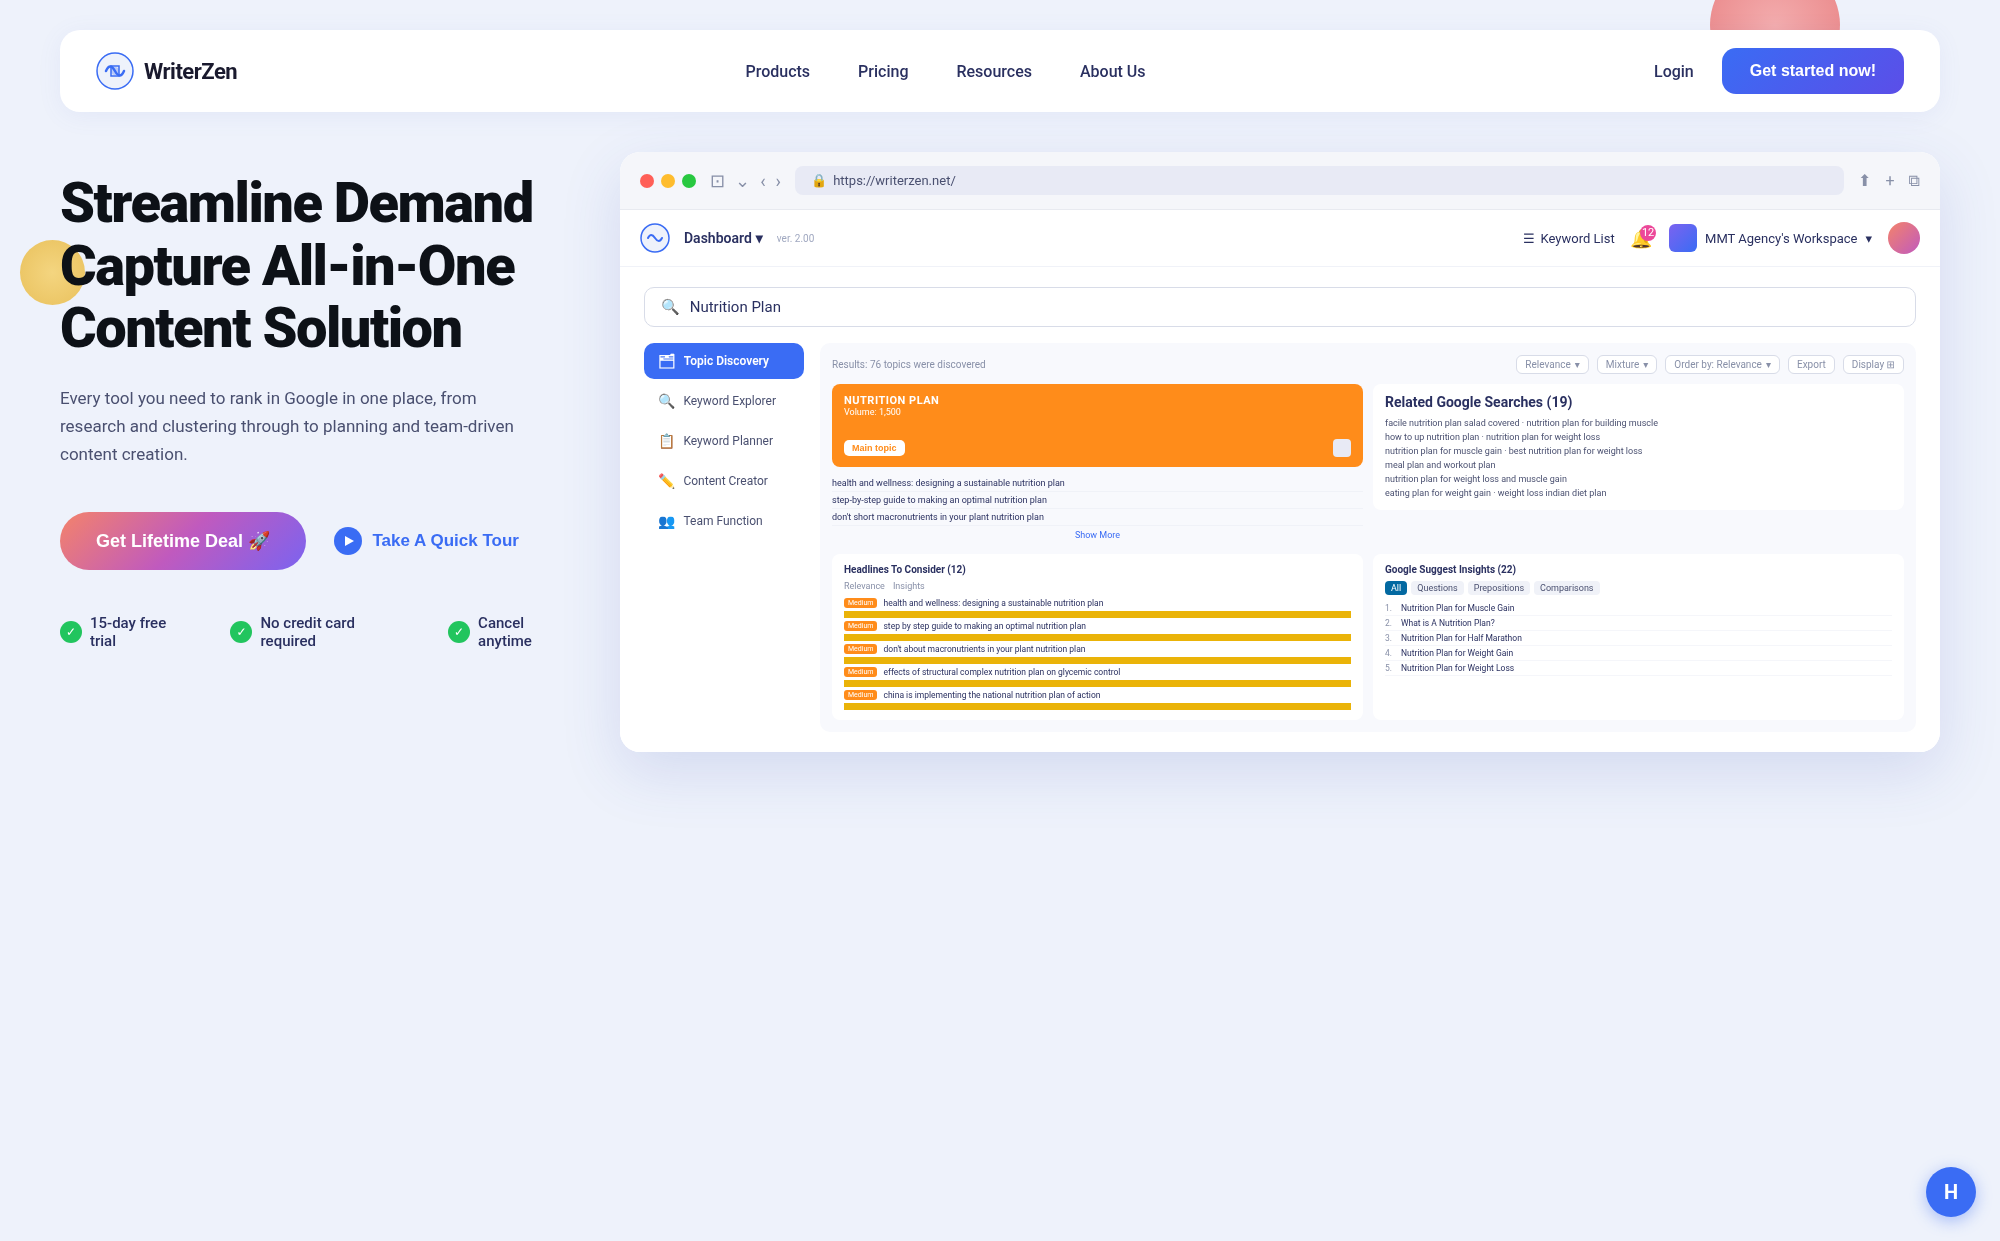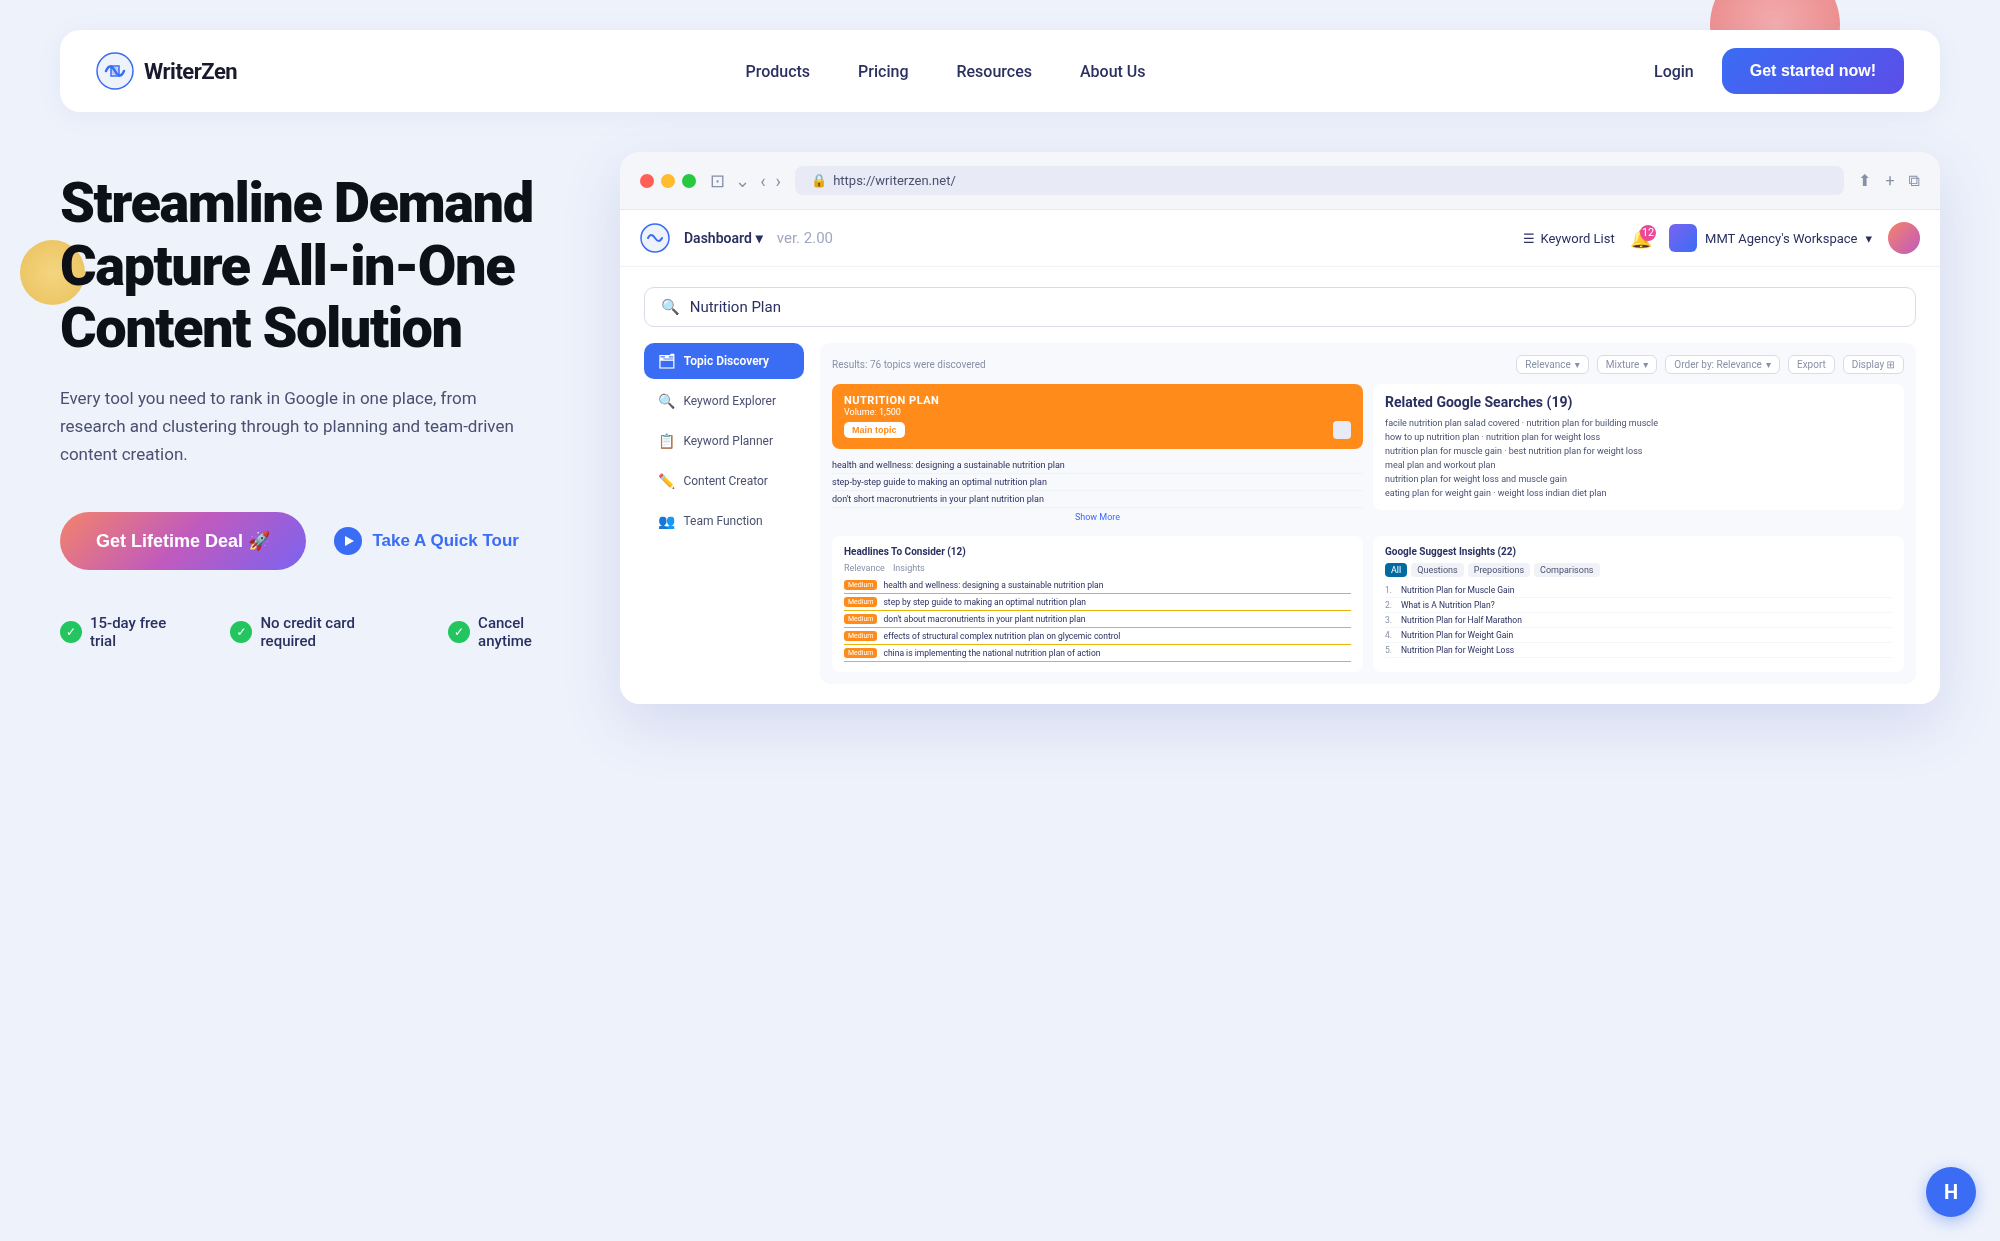--- a/index.html
+++ b/index.html
@@ -280,21 +280,21 @@
     }
     .app-dash {
       font-size: 14px;
       color: #2a3060;
       font-weight: 600;
       display: flex;
       align-items: center;
       gap: 4px;
     }
     .app-version {
-      font-size: 15px;
+      font-size: 10px;
       color: #a0a8c0;
     }
     .app-topbar-right {
       display: flex;
       align-items: center;
       gap: 16px;
     }
     .keyword-list-btn {
       display: flex;
       align-items: center;
@@ -448,21 +448,21 @@
       margin-bottom: 8px;
     }
     .nutrition-card-title {
       font-size: 11px;
       font-weight: 700;
       text-transform: uppercase;
       letter-spacing: 0.5px;
     }
     .nutrition-card-volume {
       font-size: 9px;
-      margin-bottom: 4px;
+      margin-bottom: 22px;
     }
     .nutrition-card-btn {
       background: #fff;
       color: #ff8c1a;
       border: none;
       border-radius: 5px;
       padding: 3px 8px;
       font-size: 9px;
       font-weight: 700;
     }
@@ -531,21 +531,21 @@
       gap: 8px;
       font-size: 9px;
       color: #8890a8;
       margin-bottom: 4px;
     }
     .hl-item {
       display: flex;
       align-items: center;
       gap: 6px;
       padding: 3px 0;
-      border-bottom: 1px solid #eab308;
+      border-bottom: 7px solid #eab308;
     }
     .hl-badge {
       background: #ff8c1a;
       color: #fff;
       font-size: 7px;
       padding: 1px 4px;
       border-radius: 3px;
       white-space: nowrap;
     }
     .hl-text {

